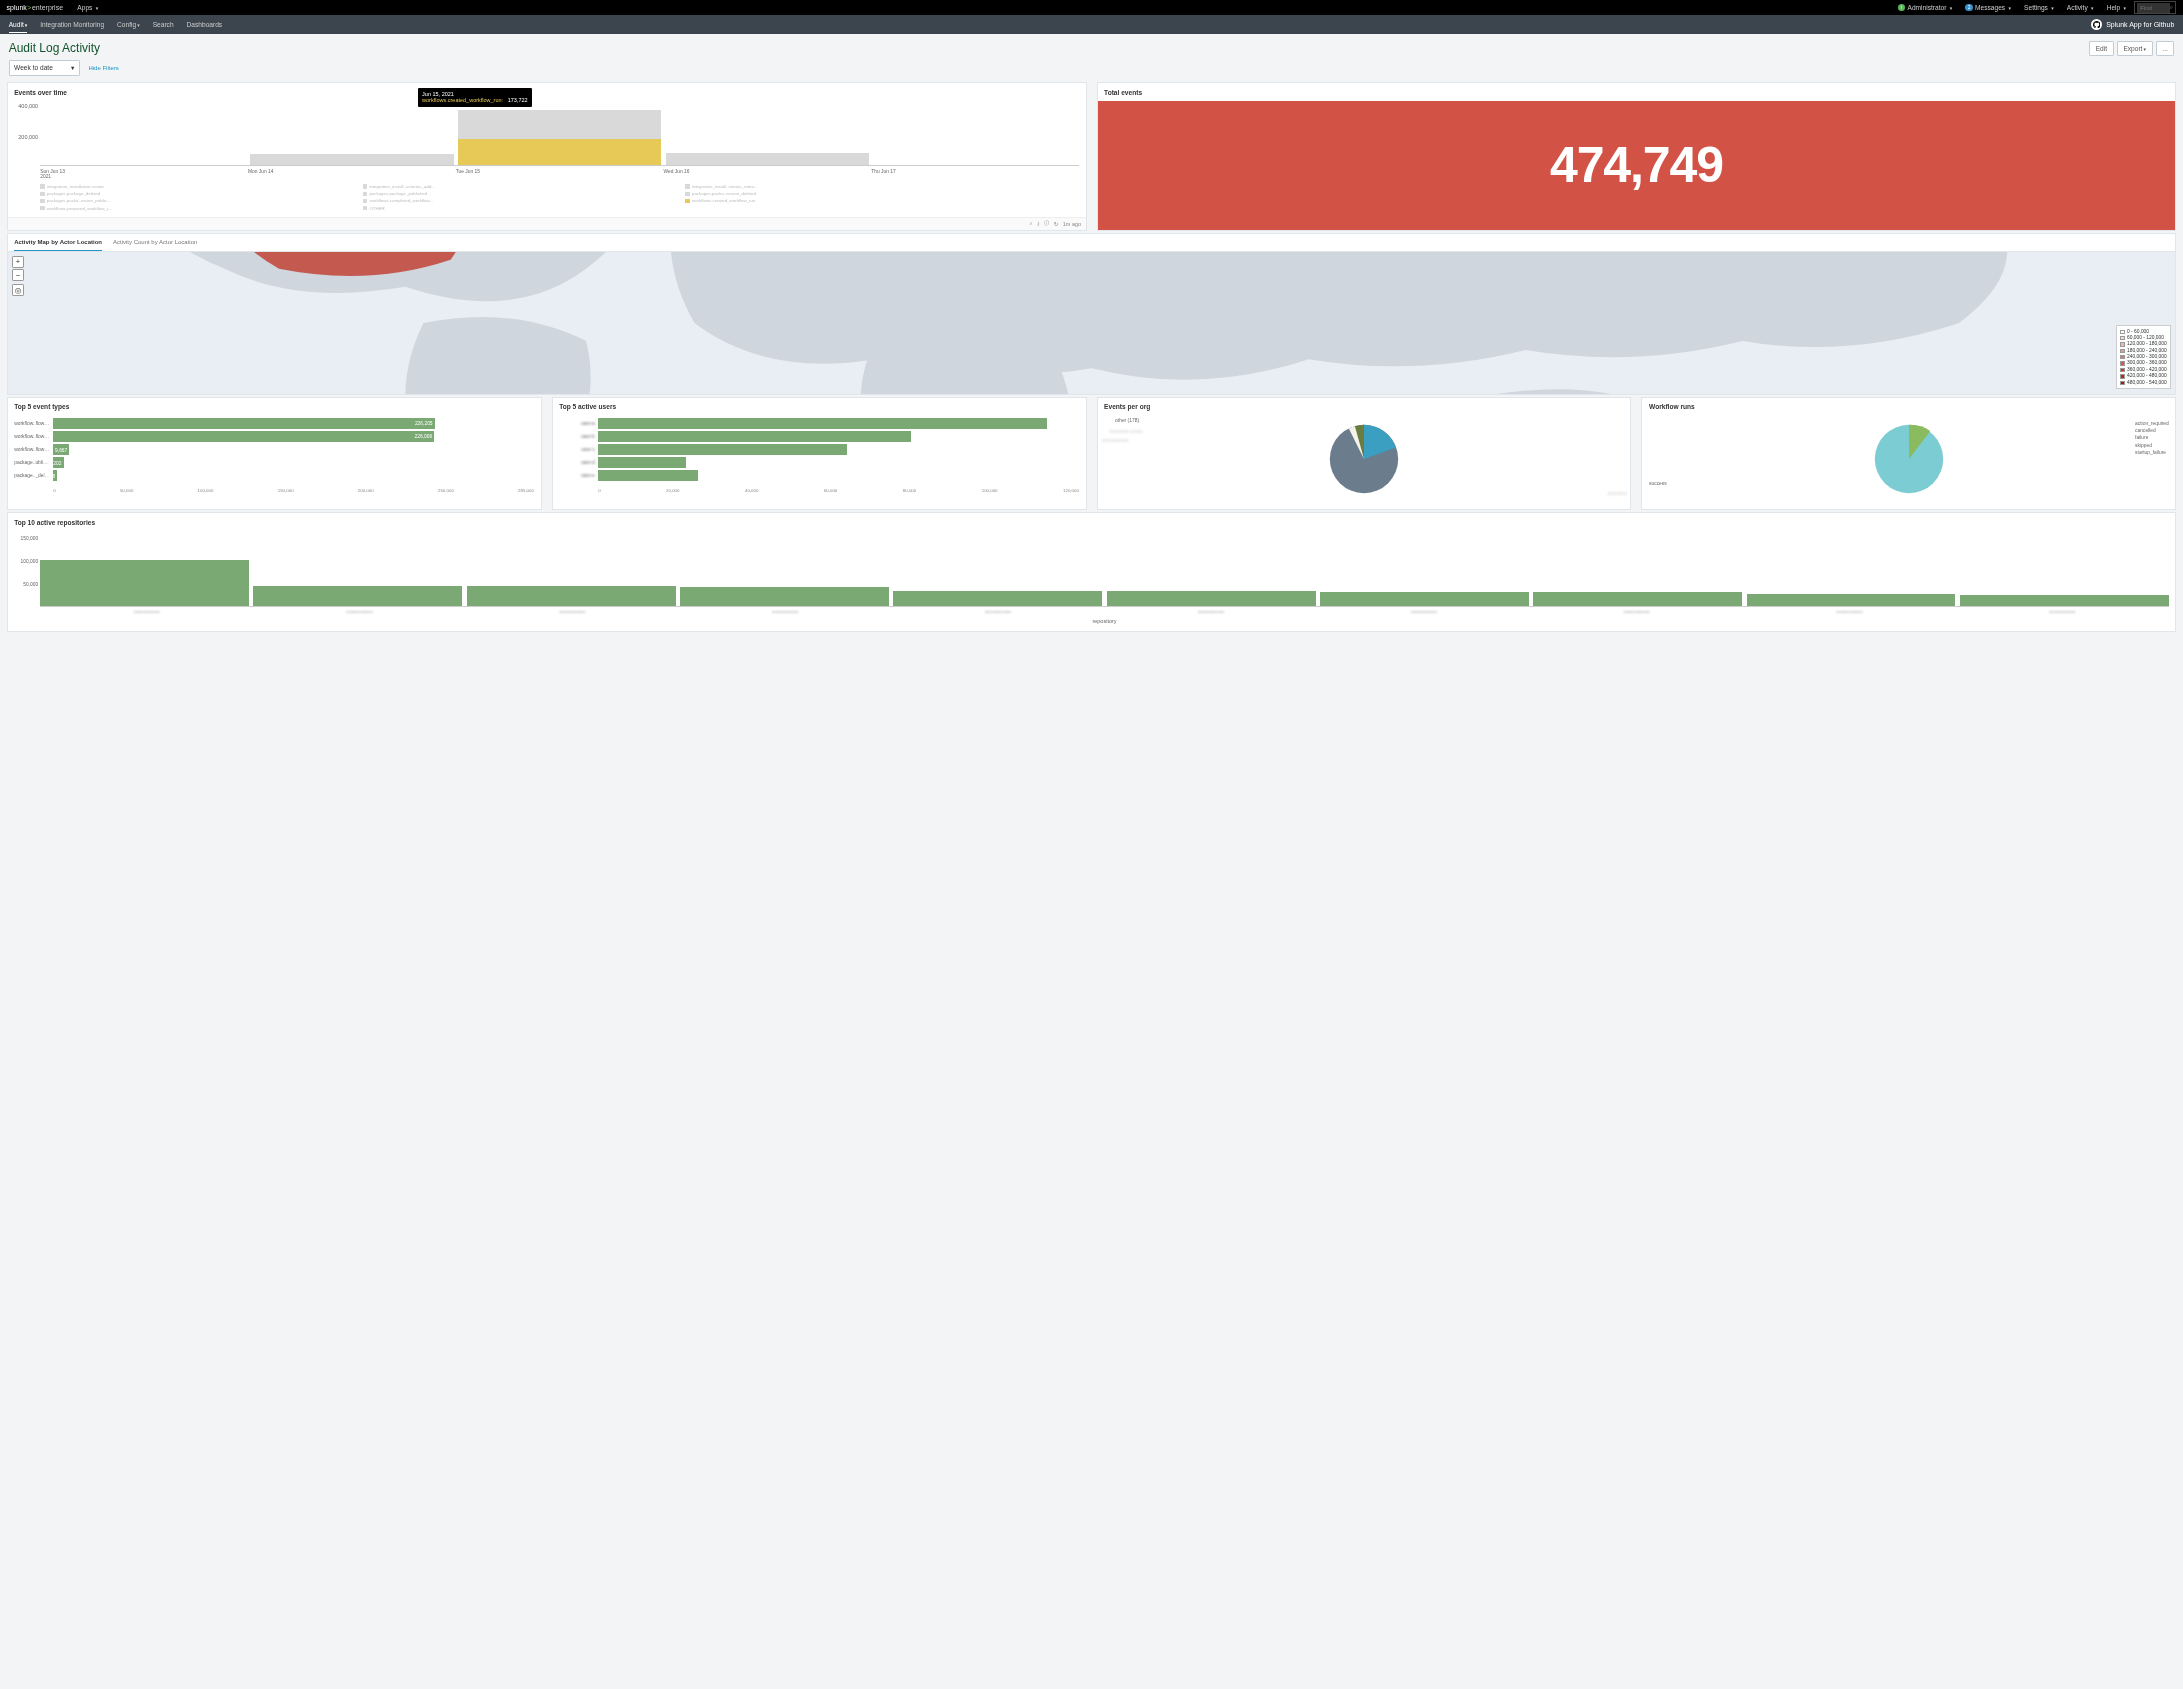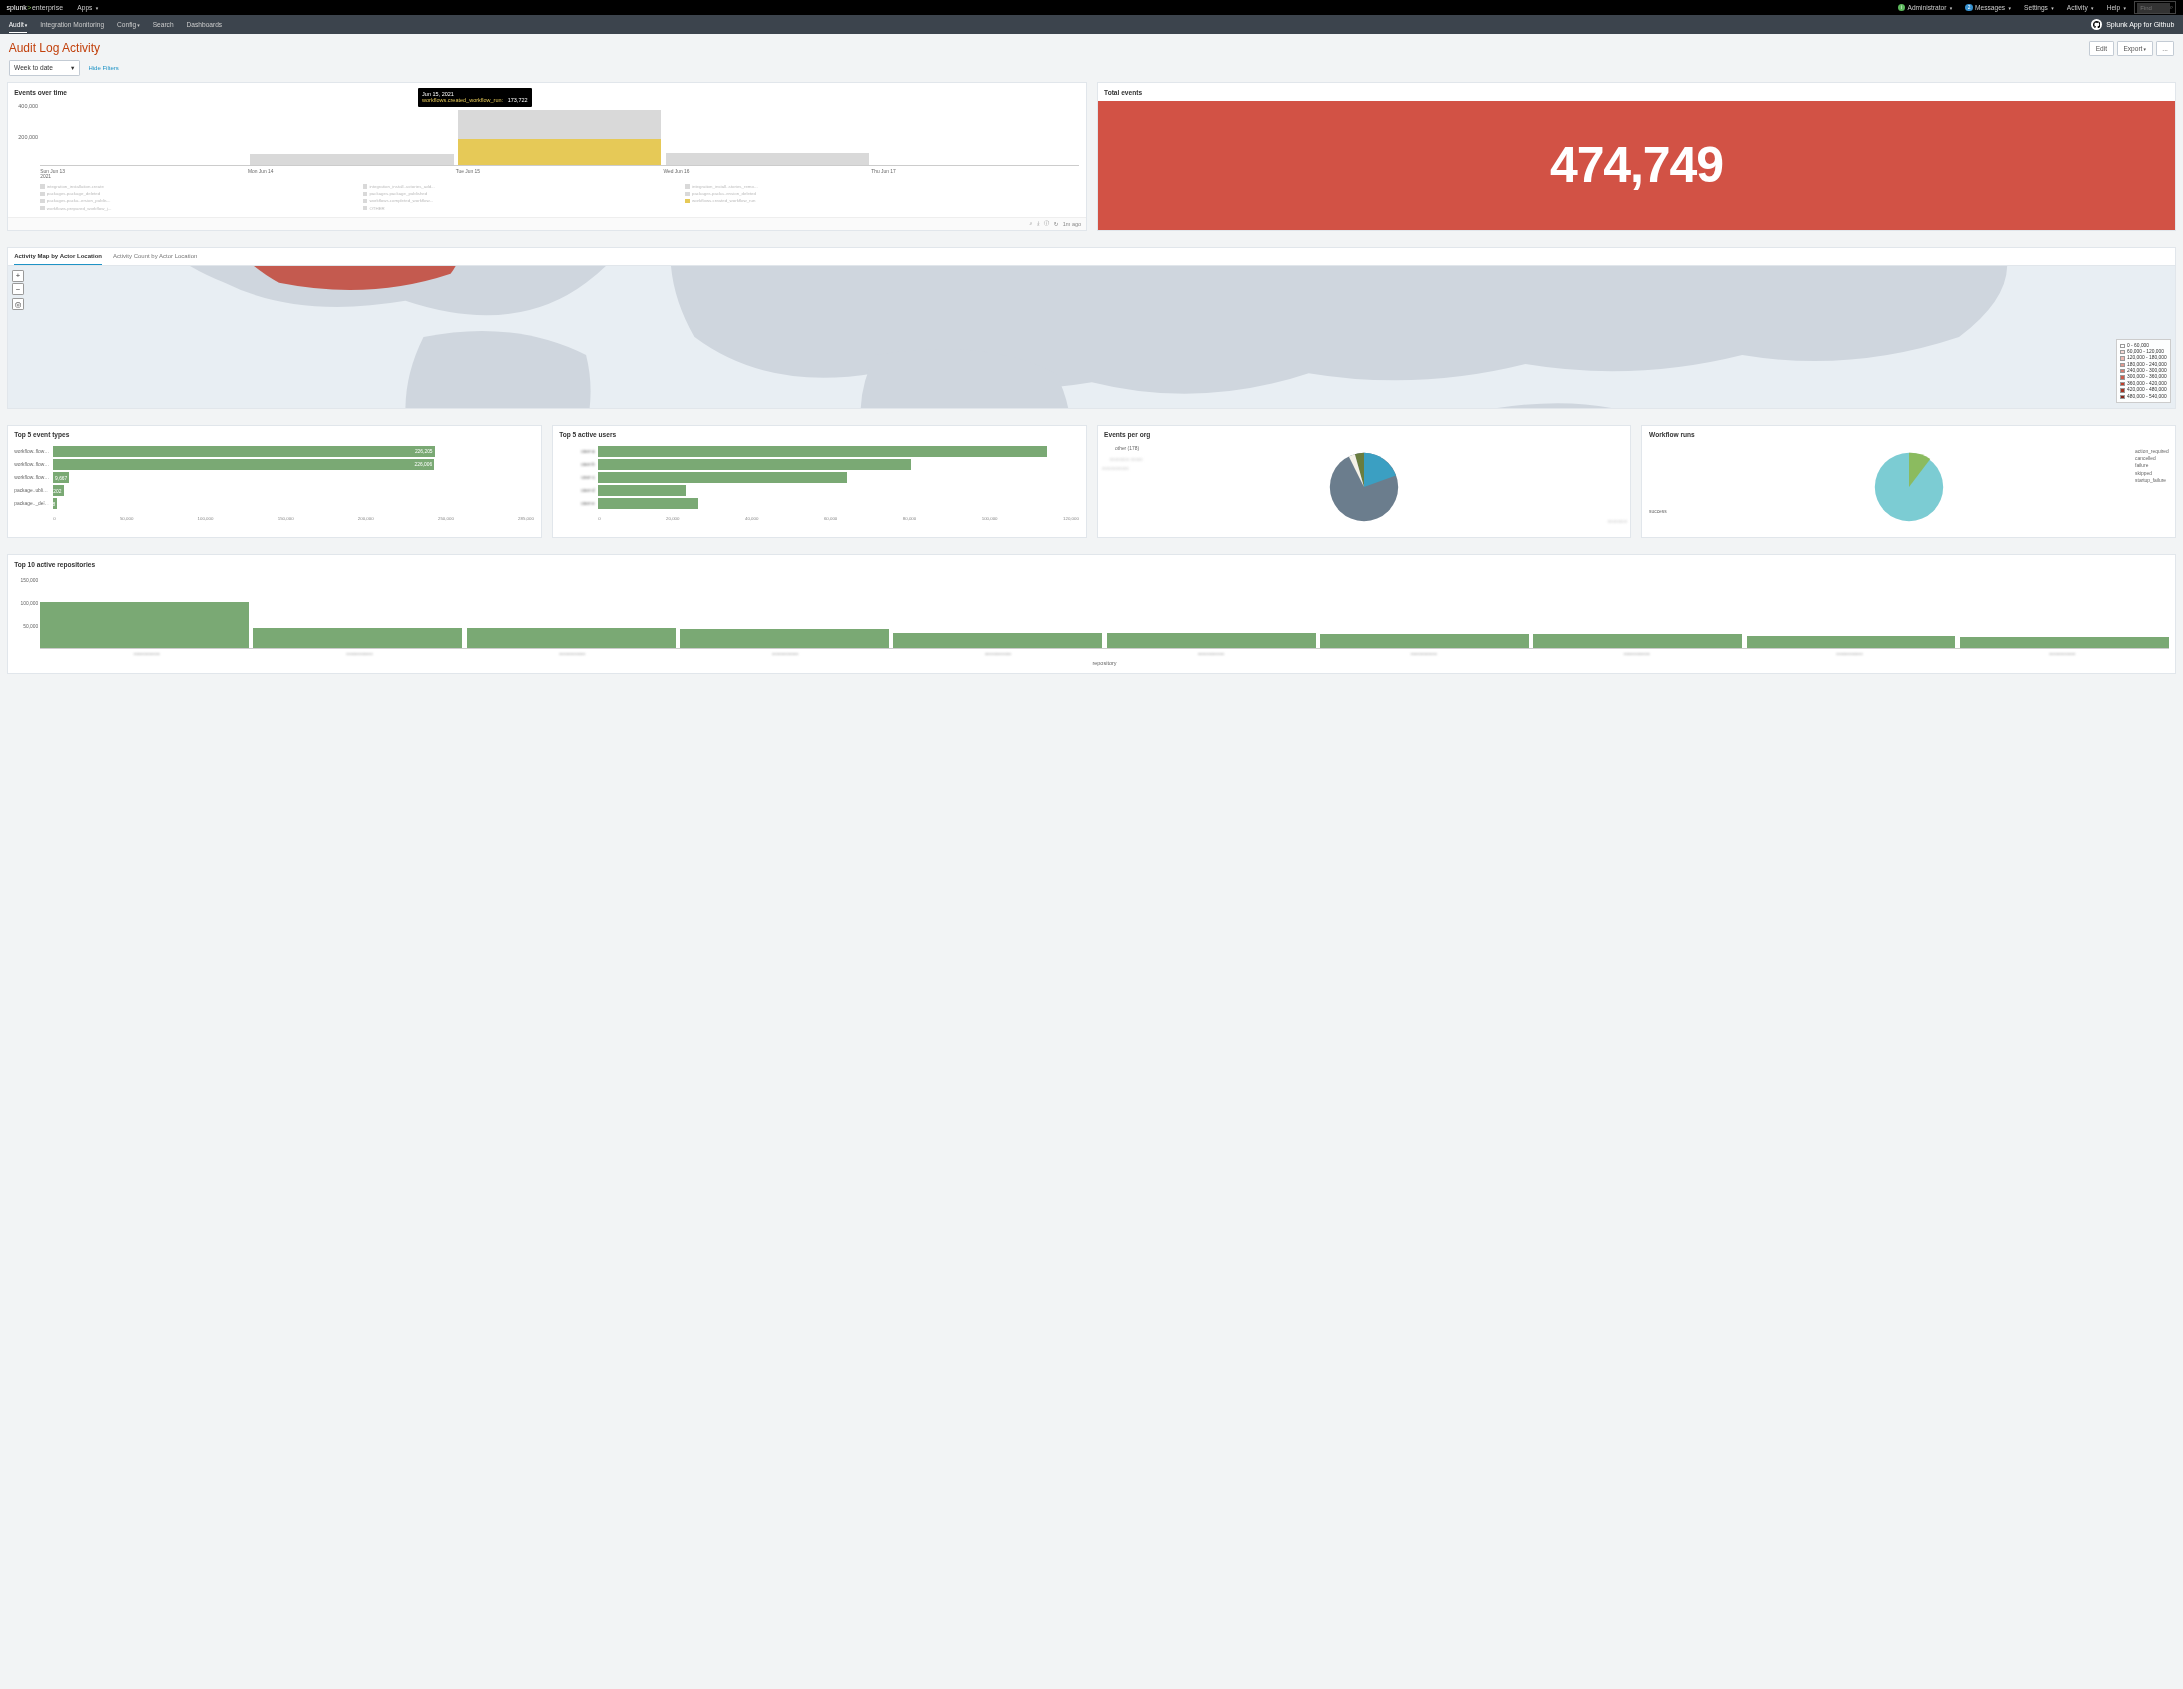--- a/index.html
+++ b/index.html
@@ -21,32 +21,32 @@
 
 .navbar { background: #3c444d; color: #fff; height: 18.6px; display: flex; align-items: center; padding: 0 8.7px; justify-content: space-between; }
 .nav-left { display: flex; gap: 13px; align-items: center; }
 .nav-item { font-size: 6.6px; cursor: pointer; color: #ccc; padding: 4.4px 0; }
 .nav-item.active { color: #fff; border-bottom: 1.1px solid #fff; }
 .nav-right { display: flex; align-items: center; gap: 4.4px; color: #fff; font-size: 7px; }
 .gh-icon { width: 11px; height: 11px; background: #fff; border-radius: 50%; display: flex; align-items: center; justify-content: center; }
 
 
 .page-head { padding: 7.6px 8.7px 4.4px; display: flex; justify-content: space-between; align-items: flex-start; }
-.page-title { font-size: 12px; font-weight: 400; color: #c2410c; }
+.page-title { font-size: 12px; font-weight: 400; color: #14532d; }
 .head-btns { display: flex; gap: 3.3px; }
 .btn { border: 0.5px solid #c3cbd4; background: #fff; padding: 2.7px 5.5px; font-size: 6.6px; cursor: pointer; border-radius: 1.1px; color: #555; }
 
 
 .filter-row { padding: 0 8.7px 6.6px; display: flex; align-items: center; gap: 8.7px; }
 .time-picker { border: 0.5px solid #c3cbd4; background: #fff; padding: 2.7px 4.4px; width: 71px; display: flex; justify-content: space-between; align-items: center; font-size: 6.6px; cursor: pointer; border-radius: 1.1px; }
 .hide-filters { color: #1e93c6; font-size: 6px; cursor: pointer; }
 
 
 .dash { padding: 0 6.6px 6.6px; }
-.row { display: flex; gap: 10px; margin-bottom: 16px; }
+.row { display: flex; gap: 10px; margin-bottom: 2px; }
 .panel { background: #fff; border: 0.5px solid #e1e6eb; flex: 1; }
 .panel-title { font-size: 6.6px; font-weight: 700; padding: 5.5px 6.6px; color: #333; }
 .panel-body { padding: 0 6.6px 6.6px; position: relative; }
 
 
 .eot-chart { height: 63px; position: relative; border-bottom: 0.5px solid #ccc; margin-left: 26px; margin-top: 2.2px; }
 .eot-yaxis { position: absolute; left: -26px; top: 0; height: 100%; display: flex; flex-direction: column; justify-content: space-between; font-size: 5.5px; color: #666; text-align: right; width: 24px; }
 .eot-bars { position: absolute; bottom: 0; left: 0; right: 0; height: 100%; display: flex; }
 .eot-slot { flex: 1; display: flex; align-items: flex-end; justify-content: center; padding: 0 2.2px; position: relative; }
 .eot-bar { width: 100%; }

